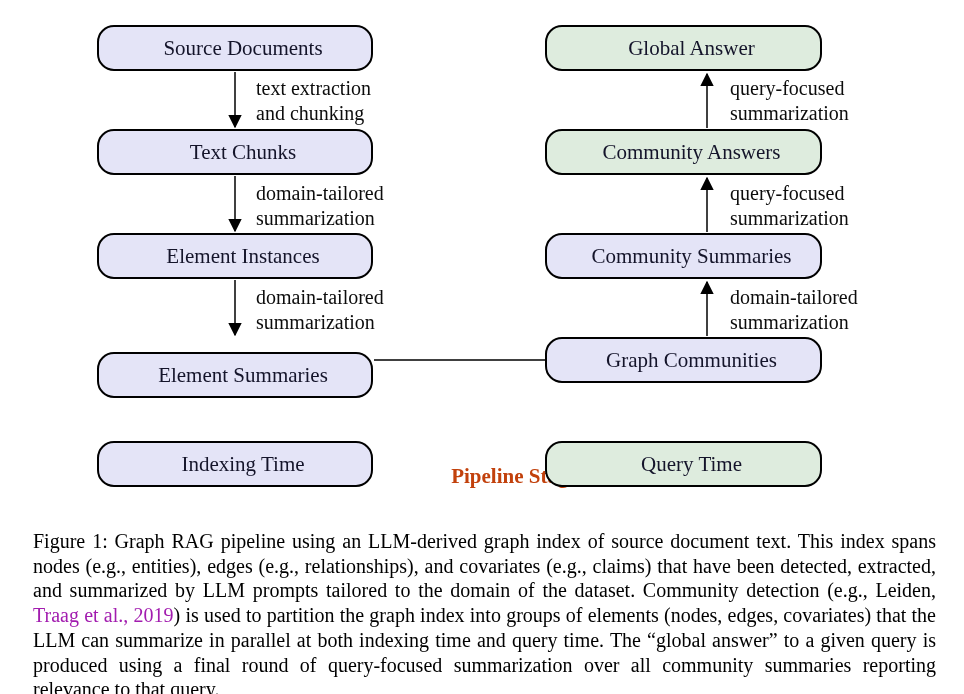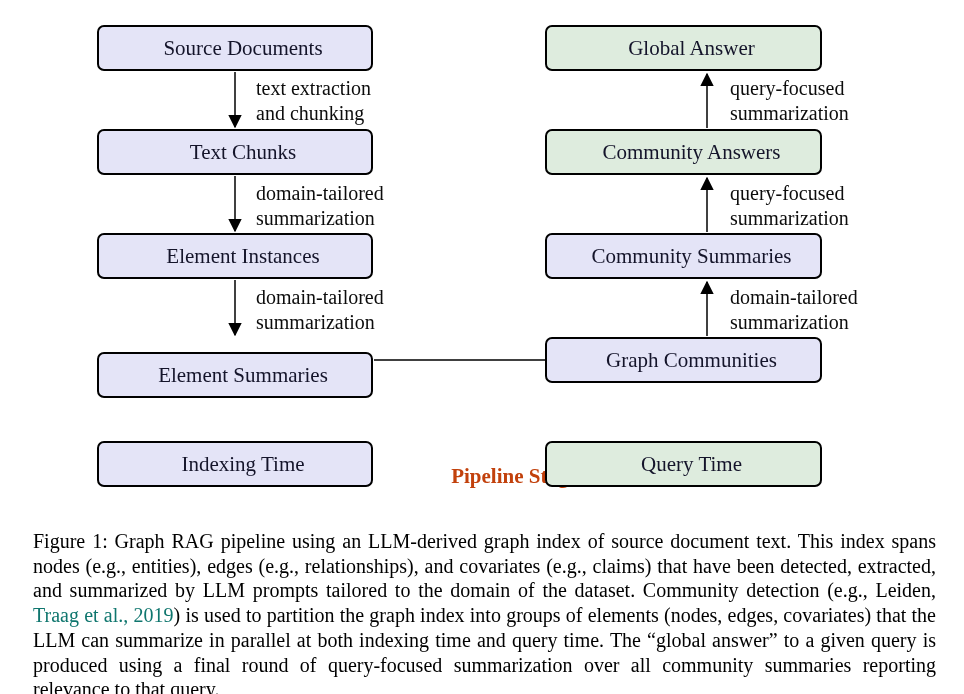--- a/index.html
+++ b/index.html
@@ -9,21 +9,21 @@
     height: 694px;
     background: #ffffff;
     font-family: "Liberation Serif", serif;
     overflow: hidden;
   }
   .node {
     position: absolute;
     box-sizing: border-box;
     height: 46px;
     border: 2px solid #000000;
-    border-radius: 7px;
+    border-radius: 17px;
     display: flex;
     align-items: center;
     justify-content: center;
     font-size: 21px;
     color: #14142a;
     white-space: nowrap;
     padding-left: 16px;
   }
   .col-left  { left: 97px;  width: 276px; }
   .col-right { left: 545px; width: 277px; }
@@ -55,21 +55,21 @@
     pointer-events: none;
   }
   #caption {
     position: absolute;
     left: 33px; top: 509px; width: 903px;
     font-size: 20px;
     line-height: 24.7px;
     text-align: justify;
     color: #000000;
   }
-  #caption .citation { color: #0f766e; }
+  #caption .citation { color: #a21caf; }
 </style>
 </head>
 <body>
 
 <div id="figure">
 
   <svg id="arrows" width="964" height="694">
     <defs>
       <marker id="ah" viewBox="0 0 10 10" refX="9" refY="5" markerWidth="9" markerHeight="9" orient="auto-start-reverse">
         <path d="M0,0 L10,5 L0,10 z" fill="#000000"></path>

